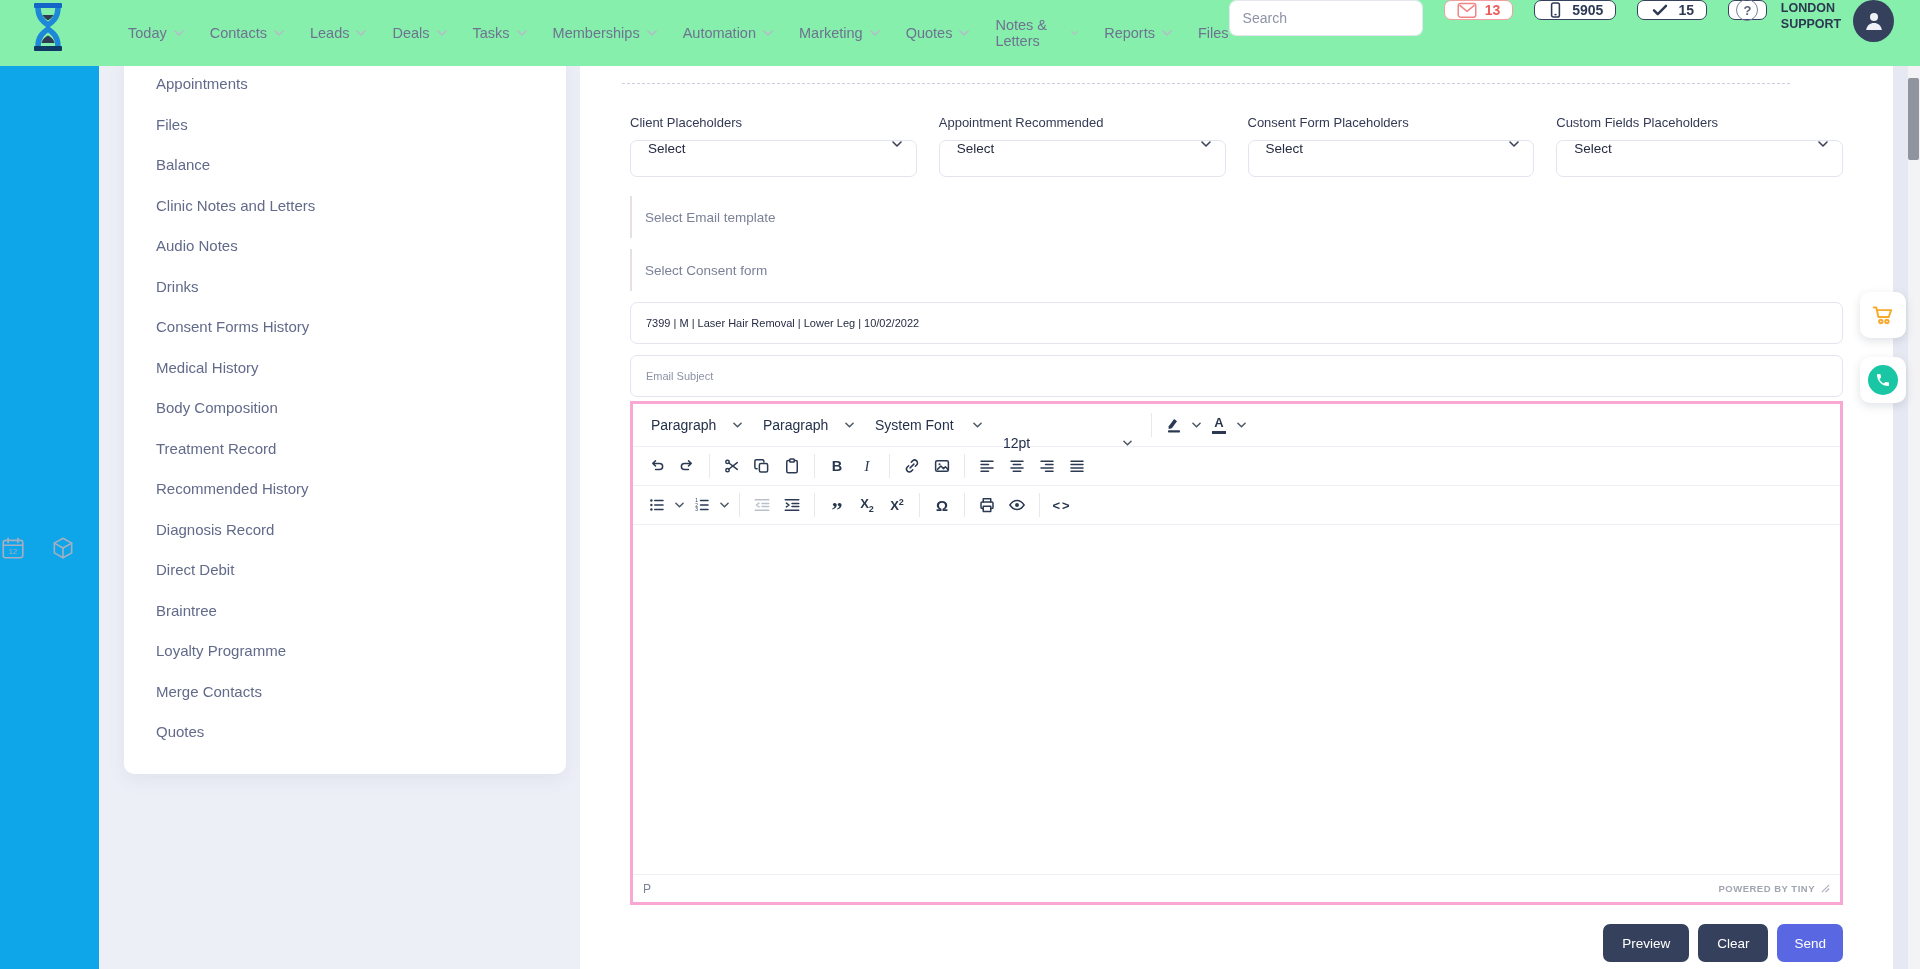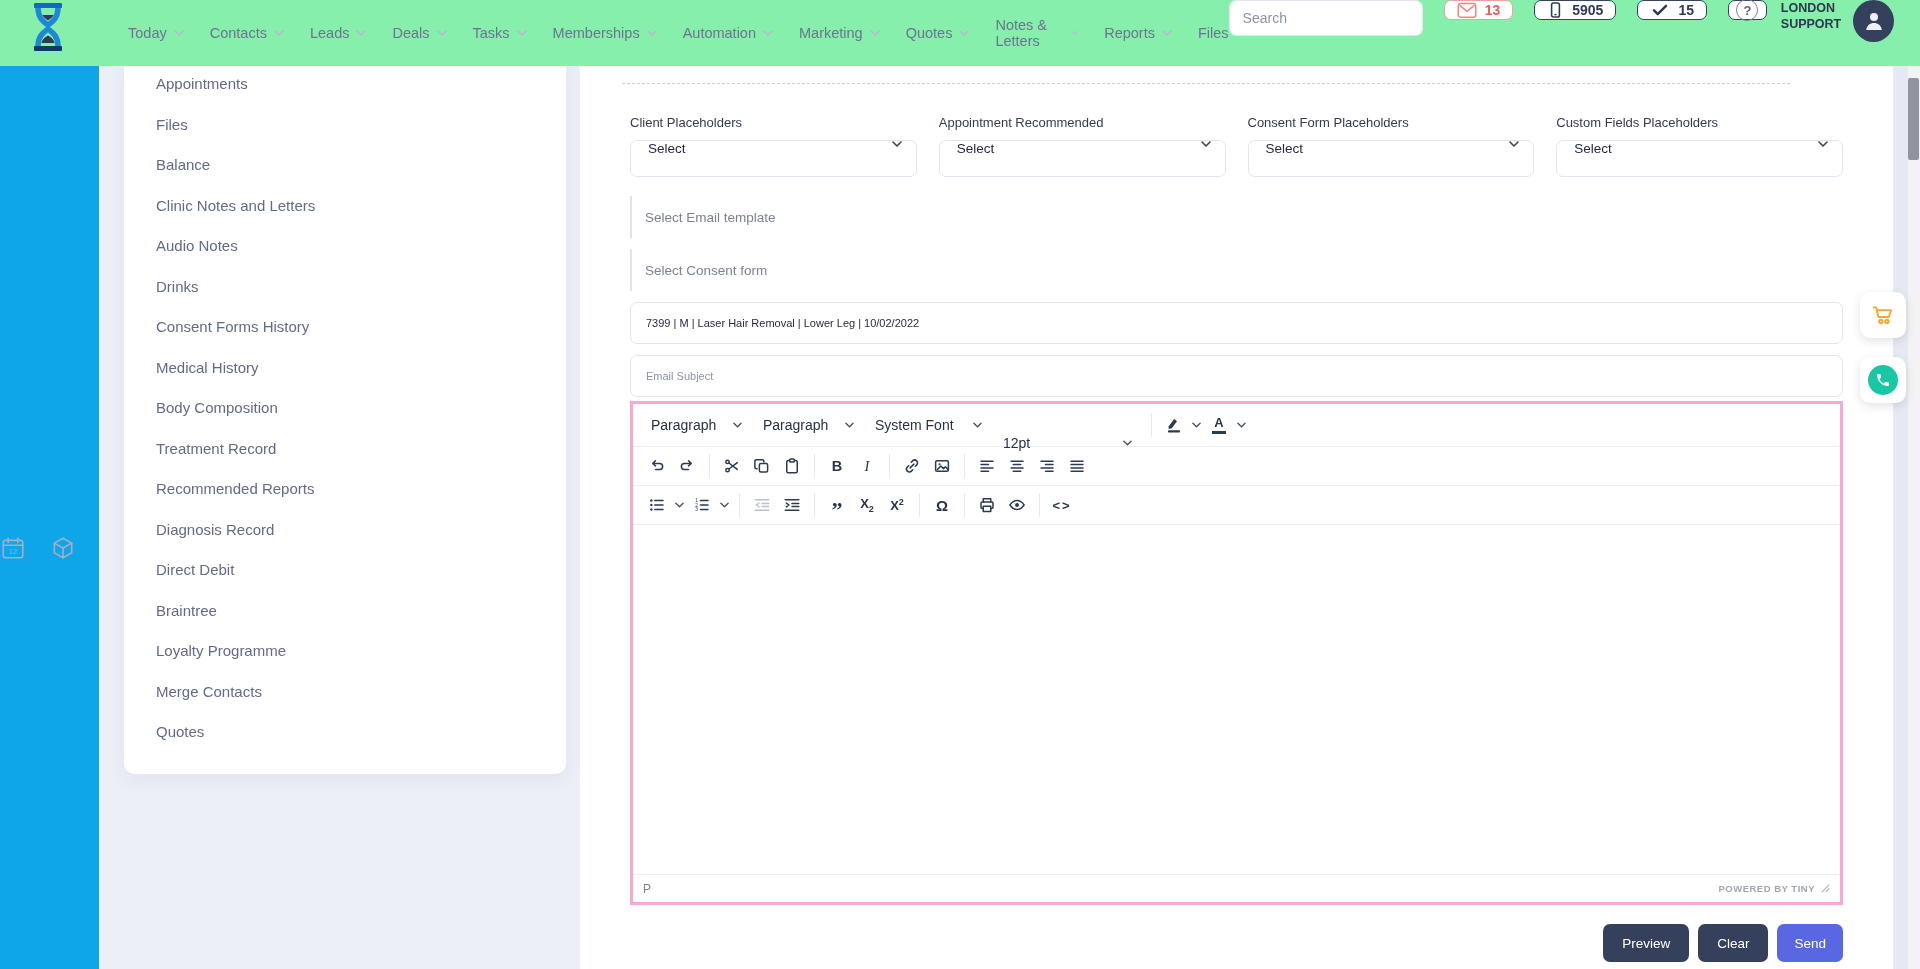--- a/index.html
+++ b/index.html
@@ -359,21 +359,21 @@
     <div class="menu-item">Appointments</div>
     <div class="menu-item">Files</div>
     <div class="menu-item">Balance</div>
     <div class="menu-item">Clinic Notes and Letters</div>
     <div class="menu-item">Audio Notes</div>
     <div class="menu-item">Drinks</div>
     <div class="menu-item">Consent Forms History</div>
     <div class="menu-item">Medical History</div>
     <div class="menu-item">Body Composition</div>
     <div class="menu-item">Treatment Record</div>
-    <div class="menu-item">Recommended Reports</div>
+    <div class="menu-item">Recommended History</div>
     <div class="menu-item">Diagnosis Record</div>
     <div class="menu-item">Direct Debit</div>
     <div class="menu-item">Braintree</div>
     <div class="menu-item">Loyalty Programme</div>
     <div class="menu-item">Merge Contacts</div>
     <div class="menu-item">Quotes</div>
   </div>
 </div>
 
 <main class="main">

